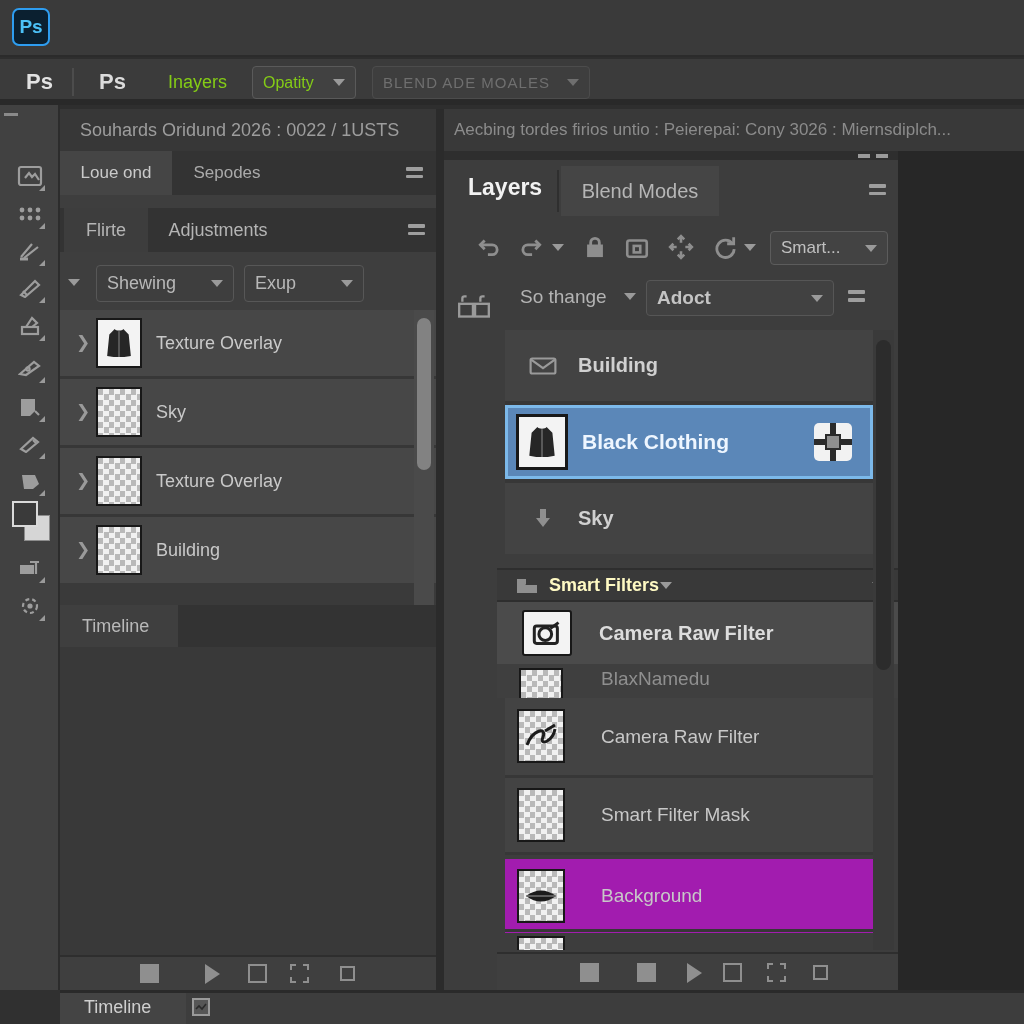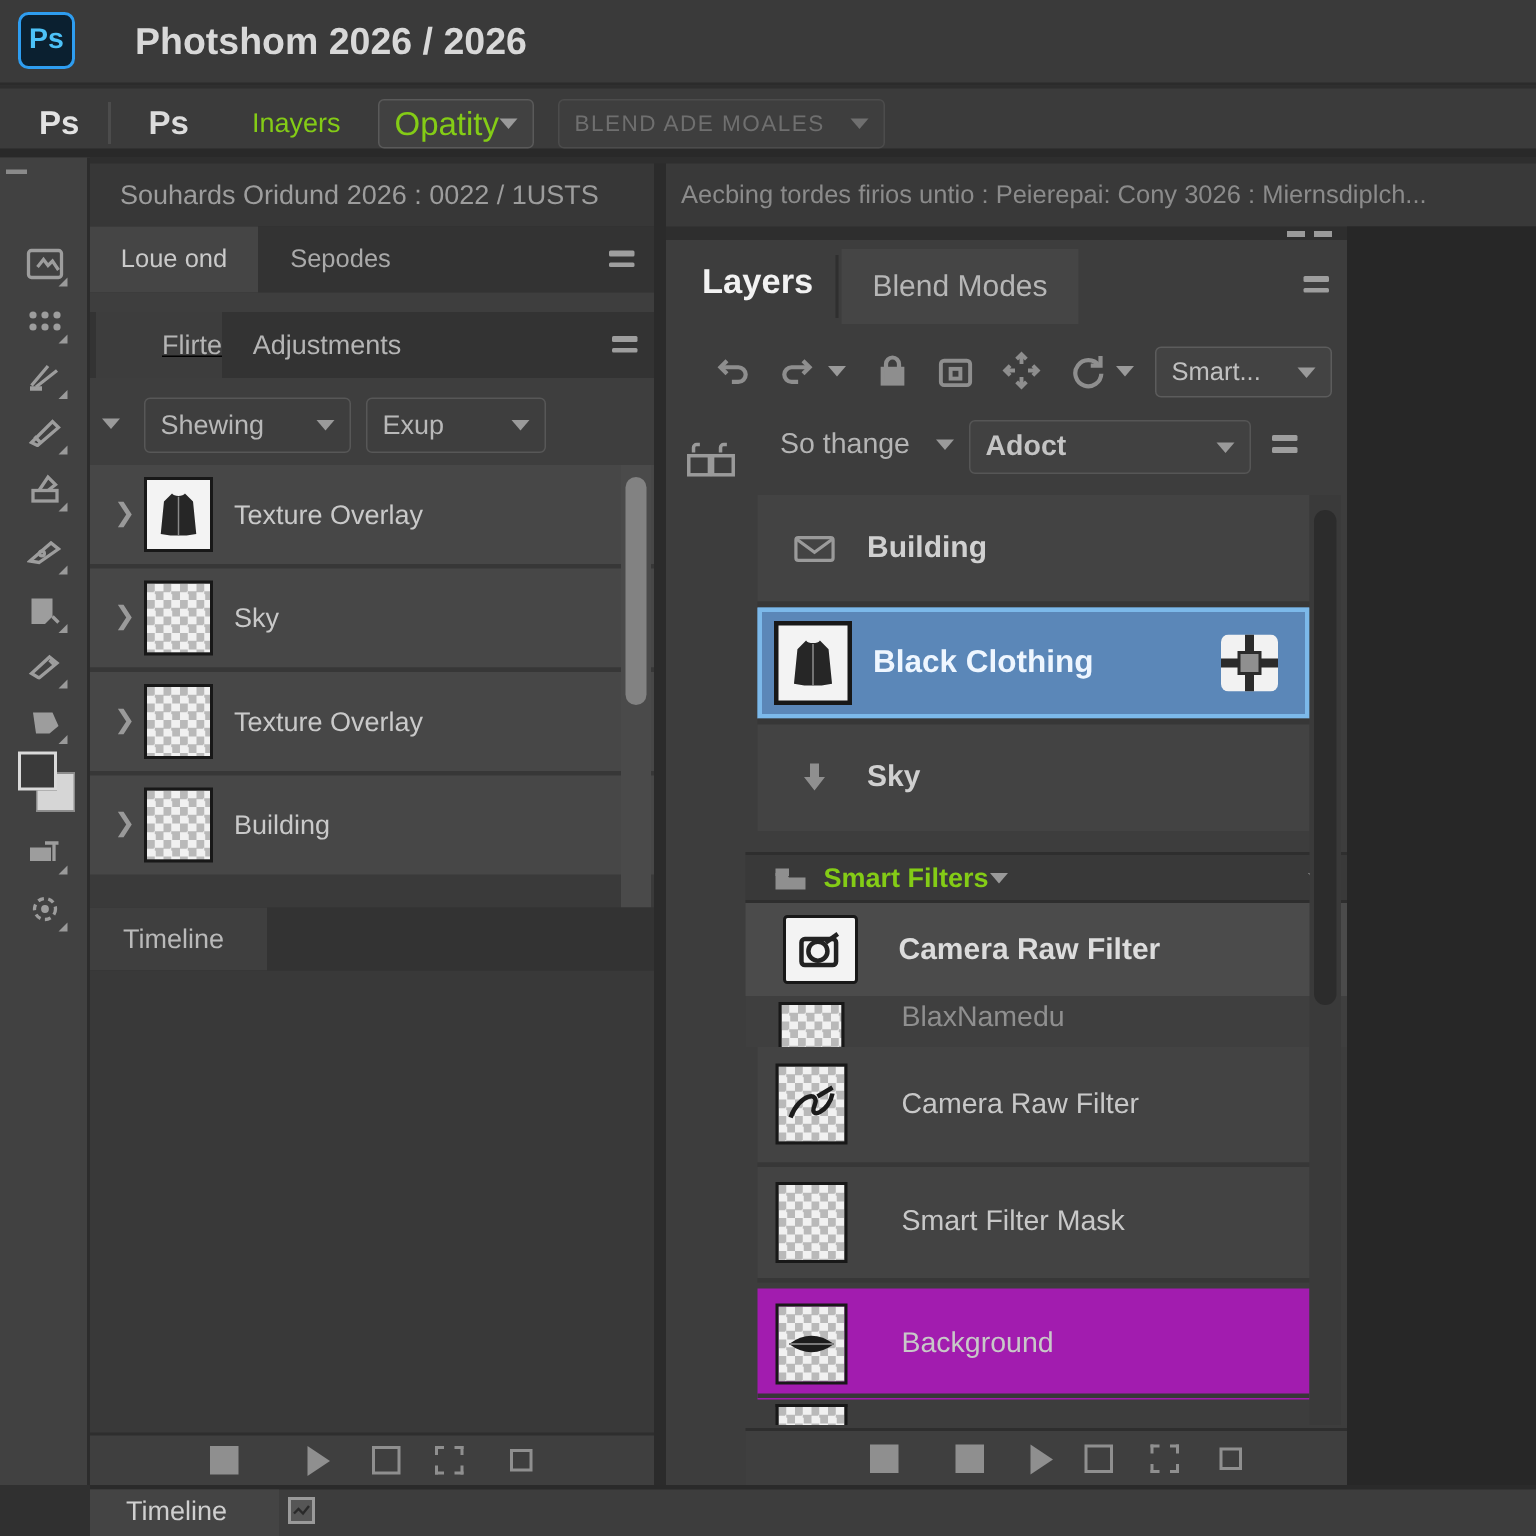--- a/index.html
+++ b/index.html
@@ -31,30 +31,29 @@
   .rowlabel{color:#c9c9c9;font-size:18px;}
   .sep{background:#373737;}
 </style>
 </head>
 <body>
 
 <div class="abs" style="left:0;top:0;width:1024px;height:57px;background:#3a3a3a;border-bottom:2px solid #2b2b2b;">
   <div class="abs" style="left:12px;top:8px;width:38px;height:38px;background:#0b2030;border:2.5px solid #2e9df0;border-radius:7px;display:flex;align-items:center;justify-content:center;">
     <span style="color:#4cc1f7;font-size:19px;font-weight:bold;">Ps</span>
   </div>
-  <div class="abs" style="left:90px;top:0;height:57px;line-height:57px;font-size:25px;font-weight:bold;color:#d8d8d8;">Photshom 2026 / 2026</div>
 </div>
 
 <div class="abs" style="left:0;top:59px;width:1024px;height:46px;background:#3b3b3b;border-bottom:6px solid #292929;">
   <div class="abs txt" style="left:26px;top:0;height:46px;line-height:46px;font-size:22px;font-weight:bold;color:#e2e2e2;">Ps</div>
   <div class="abs" style="left:72px;top:9px;width:2px;height:28px;background:#4c4c4c;"></div>
   <div class="abs txt" style="left:99px;top:0;height:46px;line-height:46px;font-size:22px;font-weight:bold;color:#dcdcdc;">Ps</div>
   <div class="abs txt" style="left:168px;top:0;height:46px;line-height:46px;font-size:18px;">Inayers</div>
   <div class="abs btn" style="left:252px;top:7px;width:104px;height:33px;">
-    <span class="txt" style="font-size:22px;">Opatity</span>
+    <span class="txt" style="font-size:16px;">Opatity</span>
     <span class="chev"></span>
   </div>
   <div class="abs btn" style="left:372px;top:7px;width:218px;height:33px;background:#3e3e3e;border-color:#4c4c4c;">
     <span style="font-size:15px;letter-spacing:1px;color:#6f6f6f;">BLEND ADE MOALES</span>
     <span class="chev dim"></span>
   </div>
 </div>
 
 <div class="abs" style="left:0;top:105px;width:60px;height:885px;background:#414141;border-right:2px solid #2c2c2c;">
   <div class="abs" style="left:4px;top:8px;width:14px;height:3px;background:#8a8a8a;"></div>
@@ -151,21 +150,21 @@
   </div>
   <div class="abs hamb" style="left:346px;top:16px;">
       <i></i>
       <i></i>
     </div>
 </div>
 
 <div class="abs" style="left:60px;top:195px;width:376px;height:410px;background:#3e3e3e;">
 
   <div class="abs" style="left:0;top:13px;width:376px;height:44px;background:#333333;">
-    <div class="abs" style="left:4px;top:0;width:84px;height:44px;background:#3d3d3d;display:flex;align-items:center;justify-content:flex-end;text-decoration:underline;">
+    <div class="abs" style="left:4px;top:0;width:84px;height:44px;background:#3d3d3d;display:flex;align-items:center;justify-content:center;">
       <span style="font-size:18px;color:#b5b5b5;">Flirte</span>
     </div>
     <div class="abs" style="left:88px;top:0;width:140px;height:44px;display:flex;align-items:center;justify-content:center;">
       <span style="font-size:18px;color:#b5b5b5;">Adjustments</span>
     </div>
     <div class="abs hamb" style="left:348px;top:16px;">
         <i></i>
         <i></i>
       </div>
   </div>
@@ -361,21 +360,21 @@
     </div>
   </div>
 
   <div class="abs" style="left:53px;top:408px;width:401px;height:34px;background:#393939;border-top:2px solid #2e2e2e;border-bottom:2px solid #2e2e2e;">
     <span class="abs" style="left:18px;top:7px;">
       <svg width="24" height="18" viewBox="0 0 24 18">
           <rect x="2" y="2" width="9" height="5" fill="#8f8f8f"></rect>
           <path d="M2 5 h7 l2 3 h11 v8 h-20 z" fill="#8f8f8f"></path>
         </svg>
     </span>
-    <span class="abs" style="left:52px;top:0;height:31px;line-height:31px;font-size:18px;font-weight:600;color:#84cc16;white-space:nowrap;">Smart Filters</span>
+    <span class="abs" style="left:52px;top:0;height:31px;line-height:31px;font-size:18px;font-weight:600;color:#fef9c3;white-space:nowrap;">Smart Filters</span>
     <span class="abs chev" style="left:163px;top:12px;"></span>
     <span class="abs chev" style="left:375px;top:12px;"></span>
   </div>
 
   <div class="abs" style="left:53px;top:442px;width:401px;height:62px;background:#4b4b4b;">
     <div class="abs whitethumb" style="left:25px;top:8px;width:50px;height:46px;border-radius:3px;">
       <svg width="30" height="26" viewBox="0 0 26 22" style="stroke:#222;fill:none;stroke-width:2.6;">
           <rect x="2" y="5" width="20" height="15" rx="2"></rect>
           <circle cx="11.5" cy="12" r="5.5"></circle>
           <path d="M16 7 L23 2"></path>

